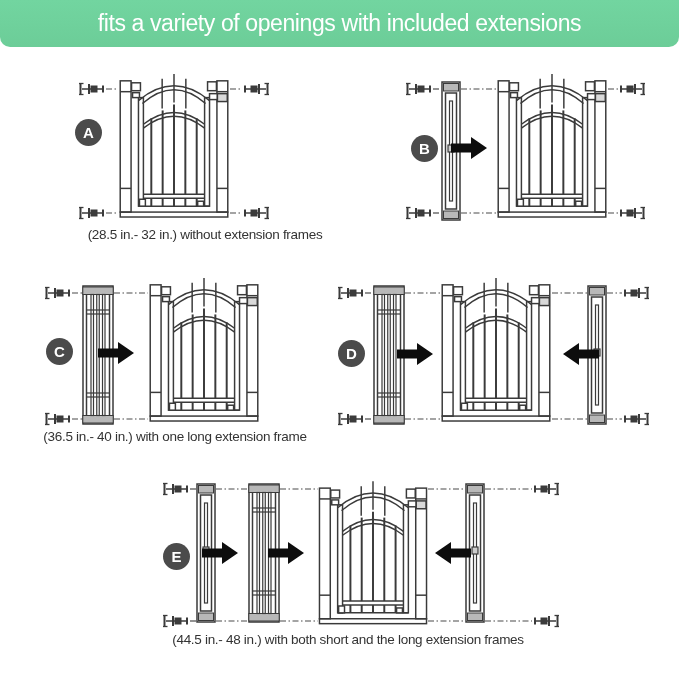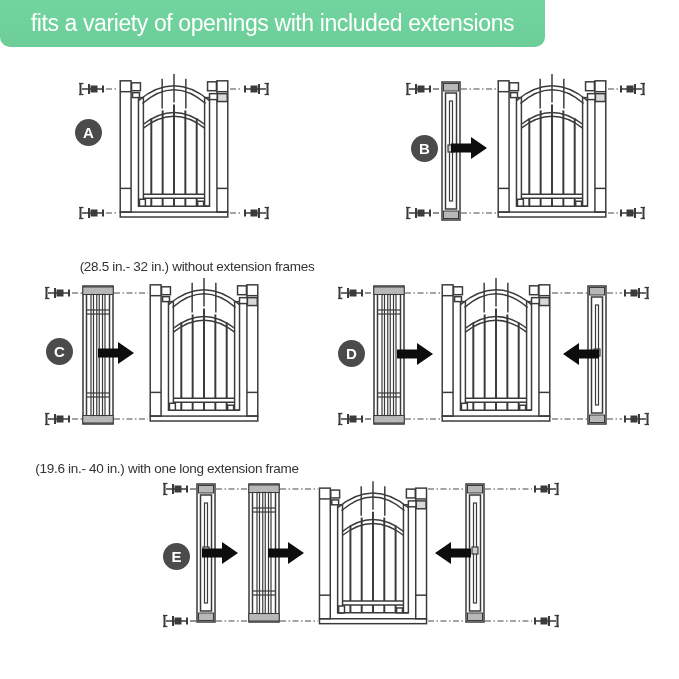--- a/index.html
+++ b/index.html
@@ -2,39 +2,39 @@
 <html><head>
 <meta charset="utf-8">
 <style>
   html,body{margin:0;padding:0;}
   body{
     width:679px;height:679px;position:relative;background:#ffffff;
     font-family:"Liberation Sans",sans-serif;overflow:hidden;
   }
   
   .banner{
-    position:absolute;left:0;top:0;width:545px;height:47px;
+    position:absolute;left:0;top:0;width:679px;height:47px;
     background:linear-gradient(#72d5a0,#6ccd98);
     border-radius:0 0 10px 10px;
     display:flex;align-items:center;justify-content:center;
   }
   .banner-title{
     color:#ffffff;font-size:23px;font-weight:500;letter-spacing:-0.4px;
   }
   
   .panel{position:absolute;}
   #panel-a{left:52px;top:60px;width:290px;height:195px;}
   #panel-b{left:376px;top:60px;width:290px;height:195px;}
   #panel-c{left:22px;top:262px;width:290px;height:195px;}
   #panel-d{left:332px;top:262px;width:334px;height:195px;}
   #panel-e{left:150px;top:460px;width:440px;height:205px;}
   .art{position:absolute;left:0;top:0;}
   .caption{
-    position:absolute;left:0;top:167px;width:100%;text-align:center;
-    font-size:13.5px;color:#333333;letter-spacing:-0.3px;white-space:nowrap;margin-top:32px;
+    position:absolute;left:8px;top:167px;width:100%;text-align:center;
+    font-size:13.5px;color:#333333;letter-spacing:-0.3px;white-space:nowrap;
   }
   #panel-e .caption{top:172px;width:380px;}
   .label-circle{
     position:absolute;width:27px;height:27px;border-radius:50%;
     background:#4b4b4b;color:#ffffff;font-weight:bold;font-size:15px;
     display:flex;align-items:center;justify-content:center;
   }
   #label-a{left:23px;top:59px;}
   #label-b{left:35px;top:75px;}
   #label-c{left:24px;top:76px;}
@@ -194,21 +194,21 @@
     <line class="dd" x1="50" y1="31" x2="60" y2="31"></line>
     <use href="#sym-ext-long" x="60" y="23" width="32" height="140"></use>
     <line class="dd" x1="92" y1="31" x2="126" y2="31"></line>
     <use href="#sym-gate" x="126" y="10" width="112" height="150"></use>
     <use href="#sym-hw" x="22" y="150" width="28" height="14"></use>
     <line class="dd" x1="50" y1="157" x2="60" y2="157"></line>
     <line class="dd" x1="92" y1="157" x2="126" y2="157"></line>
     <use href="#sym-arrow" x="76" y="80" width="36" height="22"></use>
   </svg>
   <div class="label-circle" id="label-c">C</div>
-  <div class="caption">(19.6 in.- 40 in.) with one long extension frame</div>
+  <div class="caption">(36.5 in.- 40 in.) with one long extension frame</div>
 </div>
 
 <div class="panel" id="panel-d">
   <svg class="art" width="334" height="166">
     <use href="#sym-hw" x="5" y="24" width="28" height="14"></use>
     <line class="dd" x1="33" y1="31" x2="41" y2="31"></line>
     <use href="#sym-ext-long" x="41" y="23" width="32" height="140"></use>
     <line class="dd" x1="73" y1="31" x2="108" y2="31"></line>
     <use href="#sym-gate" x="108" y="10" width="112" height="150"></use>
     <line class="dd" x1="220" y1="31" x2="255" y2="31"></line>
@@ -257,13 +257,14 @@
     <g transform="translate(410,154) scale(-1,1)">
       <use href="#sym-hw" width="28" height="14"></use>
     </g>
     <use href="#sym-arrow" x="52" y="82" width="36" height="22"></use>
     <use href="#sym-arrow" x="118" y="82" width="36" height="22"></use>
     <g transform="translate(321,82) scale(-1,1)">
       <use href="#sym-arrow" width="36" height="22"></use>
     </g>
   </svg>
   <div class="label-circle" id="label-e">E</div>
+  <div class="caption">(44.5 in.- 48 in.) with both short and the long extension frames</div>
 </div>
 
 </body></html>

